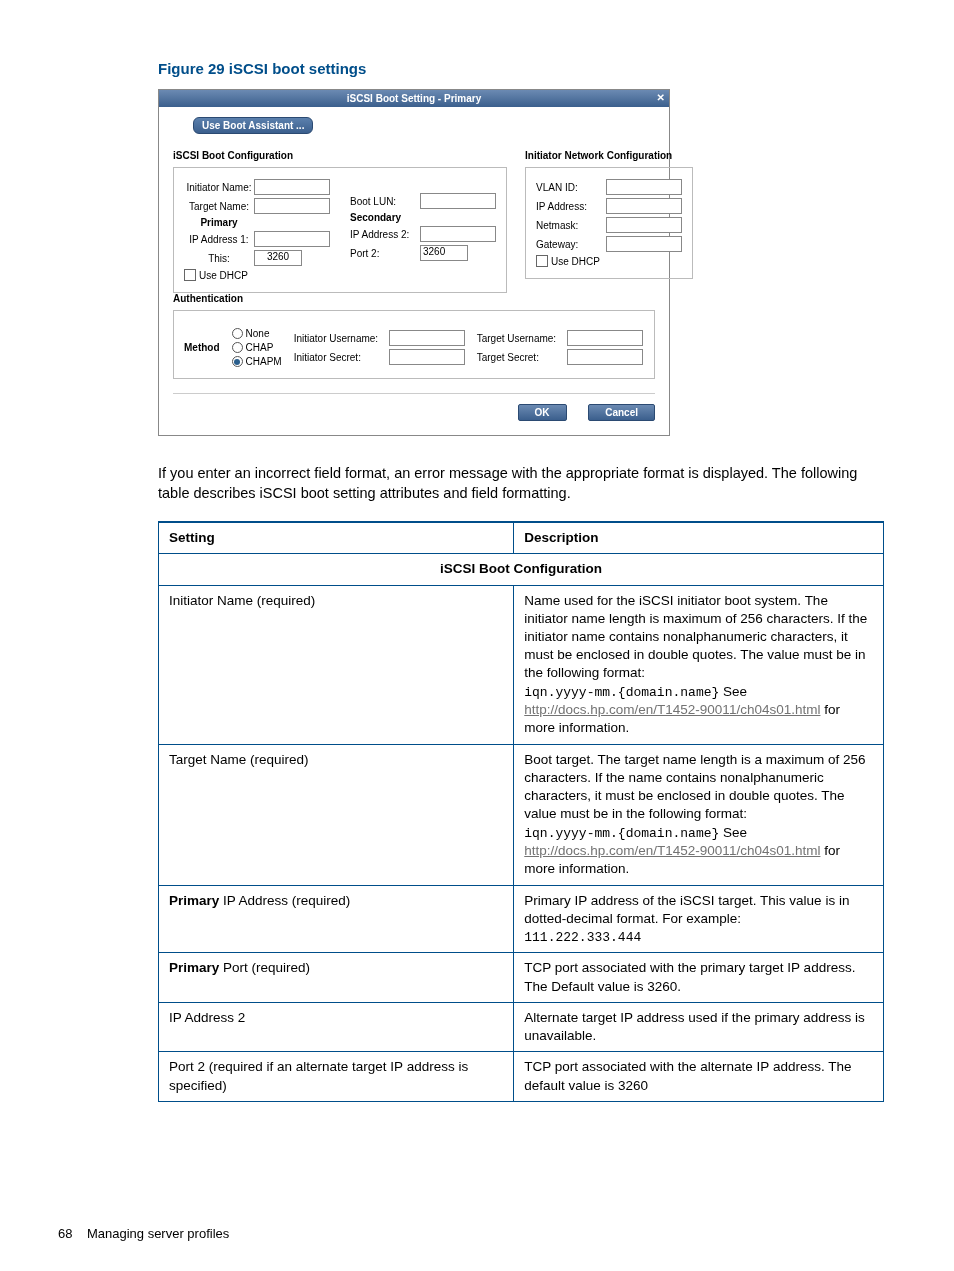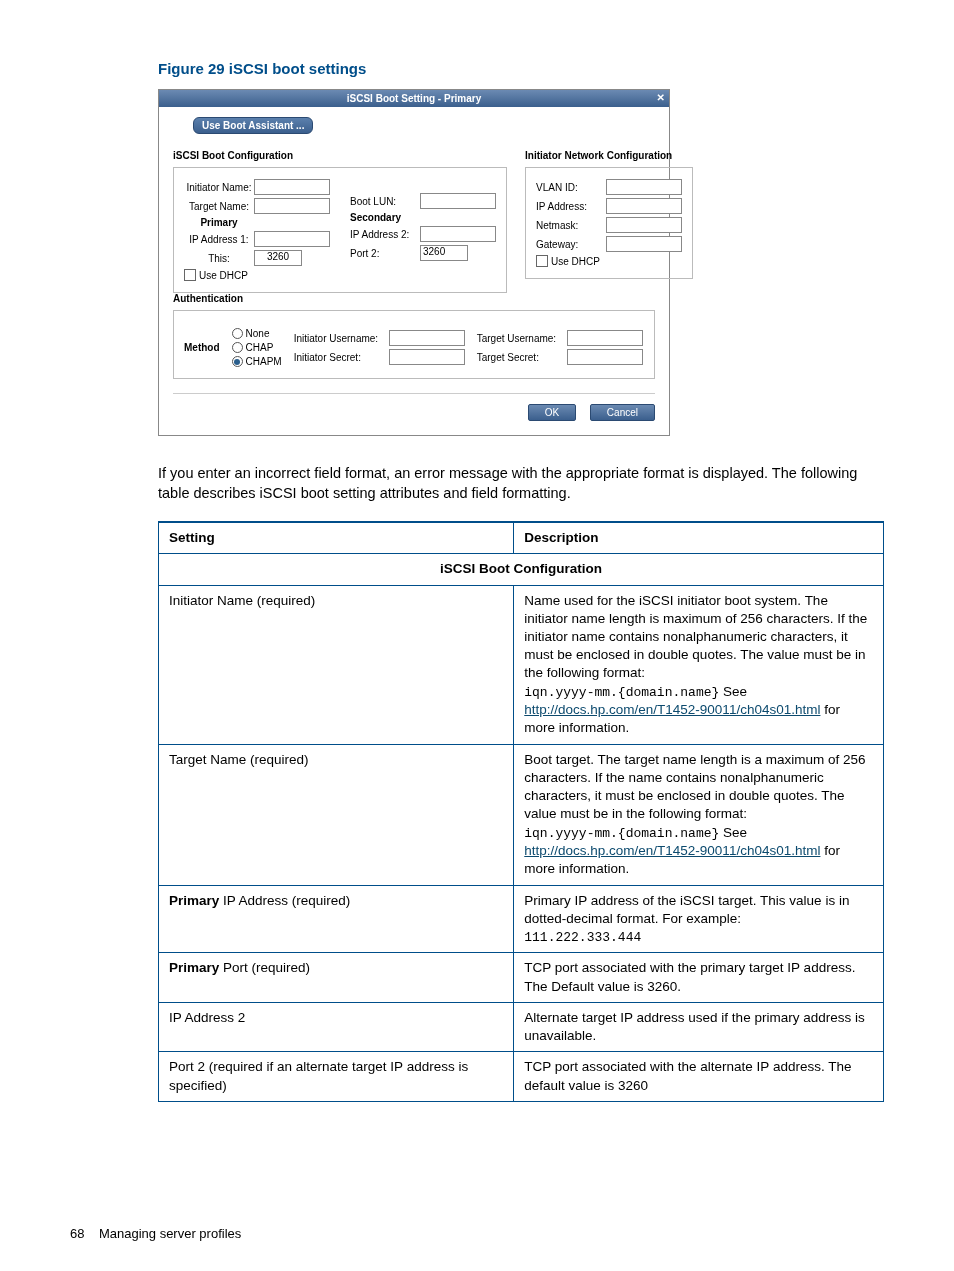--- a/index.html
+++ b/index.html
@@ -62,34 +62,34 @@
   .inp-s { width:42px; }
   .cols { display:flex; gap:18px; }
   .col { flex:1; }
   .rightcol { width:175px; }
   .chk { display:inline-block; width:10px; height:10px; border:1px solid #666; vertical-align:middle; margin-right:3px; background:#fff; }
   .radio { display:inline-block; width:9px; height:9px; border:1px solid #555; border-radius:50%; vertical-align:middle; margin-right:3px; position:relative; background:#fff;}
   .radio.sel::after{ content:""; position:absolute; left:1.5px; top:1.5px; width:6px; height:6px; border-radius:50%; background:#2b5f8d;}
   .authrow { display:flex; align-items:center; gap:12px; margin-top:6px;}
   .btnbar { text-align:right; margin-top:14px; padding-top:10px; border-top:1px solid #ccc;}
   .btn {
-    display:inline-block; color:#fff; font-size:10px; font-weight:normal;
+    display:inline-block; color:#fff; font-size:10px; font-weight:bold;
     background:linear-gradient(#6b8ab2,#3b5f8d); border:1px solid #2b4a72;
-    border-radius:2px; padding:2px 16px; margin-left:10px;
+    border-radius:2px; padding:2px 16px; margin-left:18px;
   }
   
   .para { font-size:14.5px; line-height:1.35; margin: 0 0 18px 0; }
   
   .tbl { border-collapse: collapse; width: 100%; }
   .tbl th, .tbl td { border:1px solid #004e8a; padding:6px 10px; vertical-align:top; font-size:13.5px; line-height:1.35;}
   .tbl thead th { background:#fff; text-align:left; font-weight:bold; border-top:2px solid #004e8a; border-bottom:1px solid #004e8a;}
   .tbl .section td { text-align:center; font-weight:bold; }
-  .tbl a { color:#0c4a6e; text-decoration:underline; }
+  .tbl a { color:#737373; text-decoration:underline; }
   code.mono { font-family: "Courier New", monospace; font-size:13px; }
-  .footer { position:absolute; bottom:30px; left:70px; font-size:13px; }
+  .footer { position:absolute; bottom:30px; left:58px; font-size:13px; }
 </style>
 </head>
 <body>
 
 <div class="page">
 
   <div class="fig-title">Figure 29 iSCSI boot settings</div>
 
   <div class="dialog">
     <div class="dlg-title">

